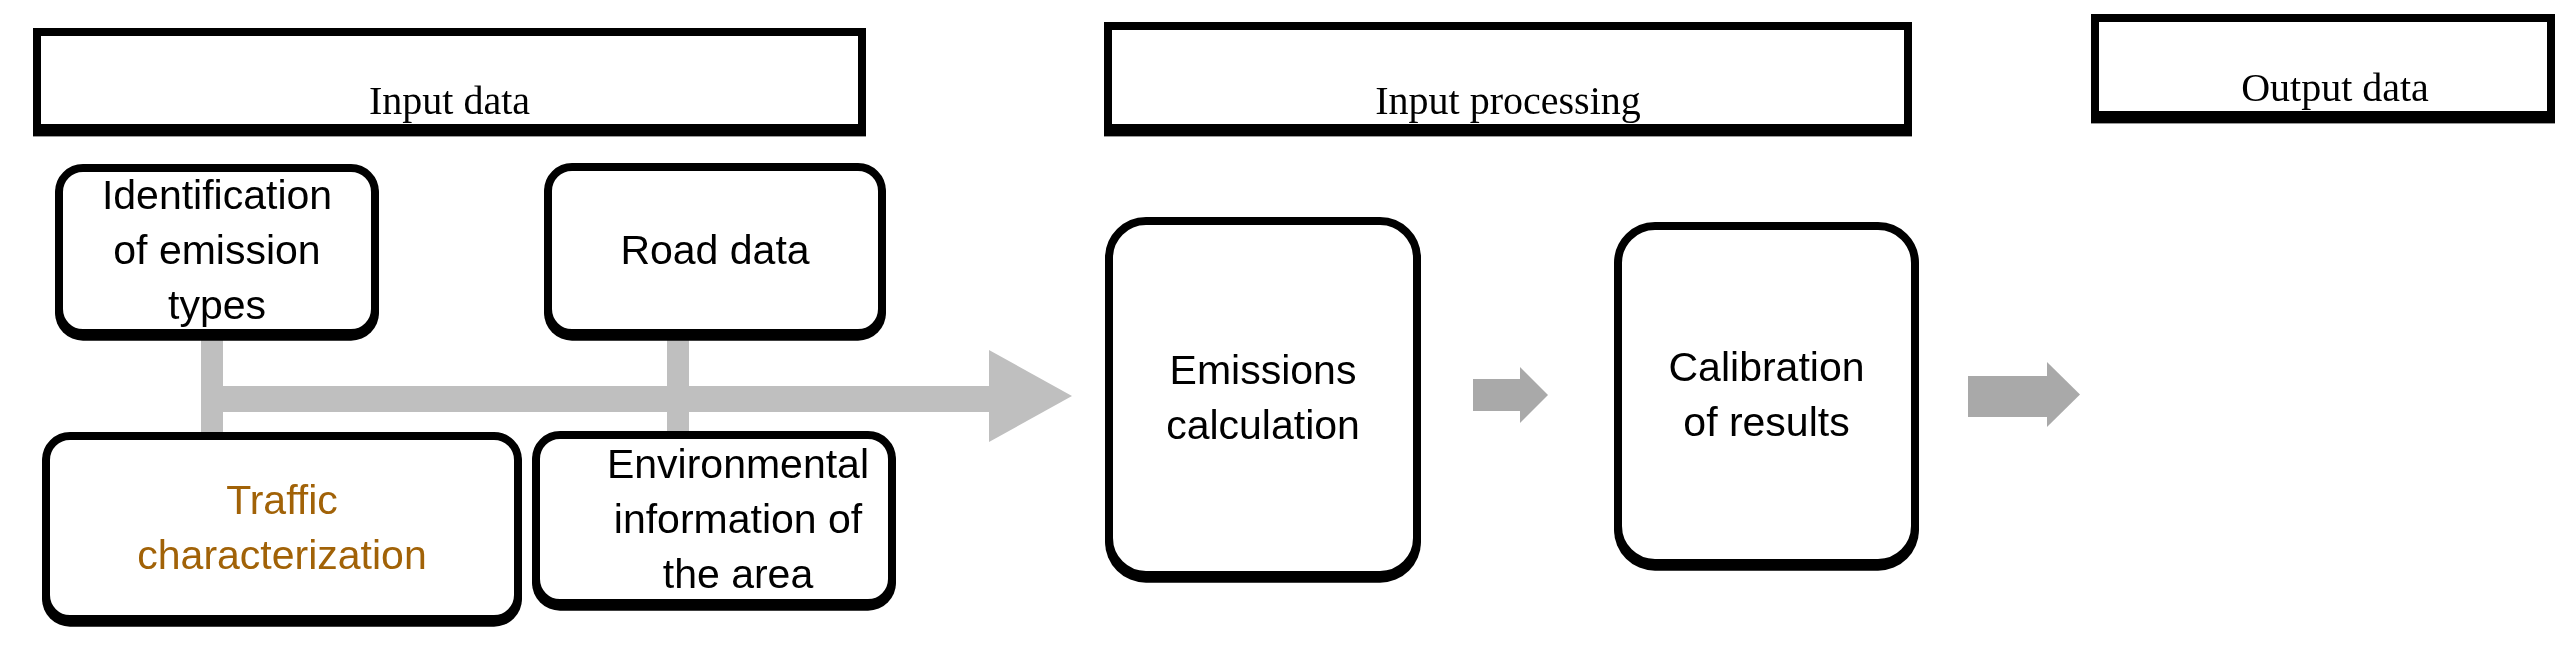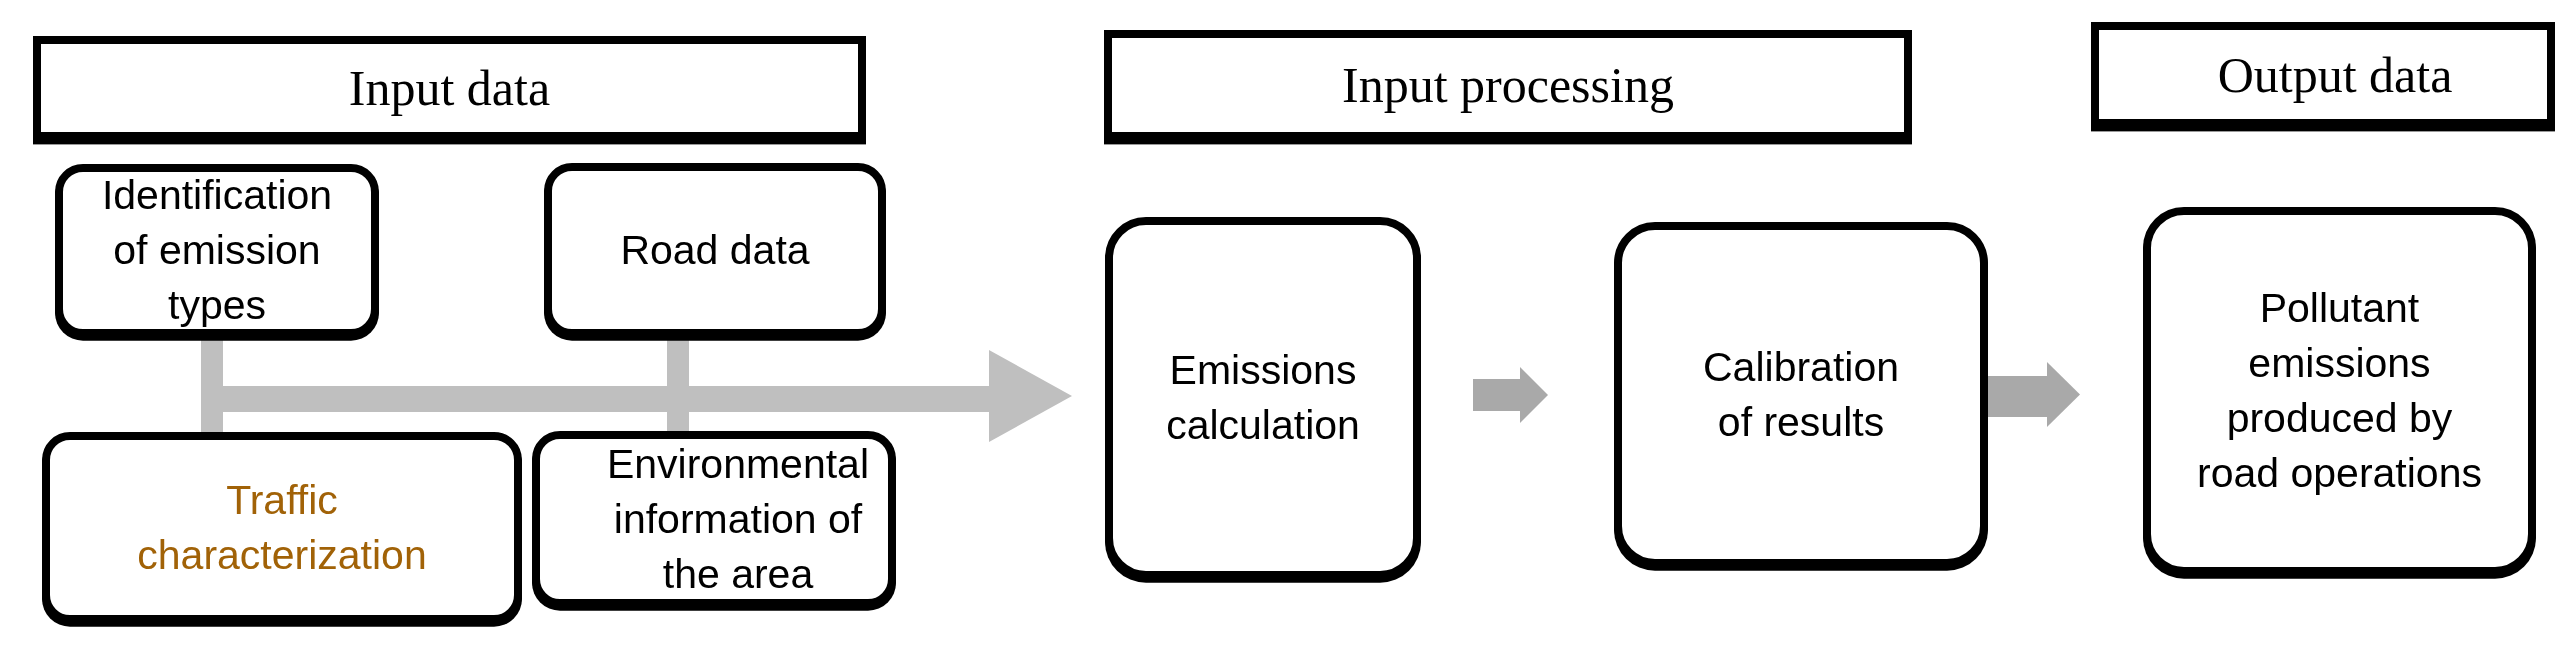--- a/index.html
+++ b/index.html
@@ -16,27 +16,26 @@
     overflow: hidden;
   }
   
   .header-box {
     position: absolute;
     box-sizing: border-box;
     background: #ffffff;
     border: 8.1px solid #000000;
     box-shadow: 0 4.4px 0 #000000;
     display: flex;
-    align-items: center;
+    align-items: flex-end;
     justify-content: center;
     font-family: "Liberation Serif", serif;
-    font-size: 50px;
+    font-size: 40px;
     color: #000000;
     white-space: nowrap;
-    margin-top: 8px;
   }
   
   .node-box {
     position: absolute;
     box-sizing: border-box;
     background: #ffffff;
     border: 8.1px solid #000000;
     box-shadow: 0 3.7px 0 #000000;
     display: flex;
     align-items: center;
@@ -83,21 +82,21 @@
   
   #hdr-input      { left: 33px;   top: 28px; width: 833px; height: 104px; }
   #hdr-processing { left: 1104px; top: 22px; width: 808px; height: 110px; }
   #hdr-output     { left: 2091px; top: 14px; width: 464px;  height: 105px; padding-left: 24px; }
 
   #box-identification { left: 55px;   top: 164px; width: 324px; height: 173px; }
   #box-road           { left: 544px;  top: 163px; width: 342px; height: 174px; }
   #box-traffic        { left: 42px;   top: 432px; width: 480px; height: 191px; }
   #box-environmental  { left: 532px;  top: 431px; width: 364px; height: 176px; }
   #box-emissions      { left: 1105px; top: 217px; width: 316px; height: 362px; }
-  #box-calibration    { left: 1614px; top: 222px; width: 374px; height: 345px; }
+  #box-calibration    { left: 1614px; top: 222px; width: 305px; height: 345px; }
   #box-pollutant      { left: 2143px; top: 207px; width: 393px; height: 368px; }
 </style>
 </head>
 <body>
 
 <div id="canvas" style="background: rgb(255, 255, 255);">
 
   <div class="connector-v gray" id="vline-1" style="background: rgb(191, 191, 191);"></div>
   <div class="connector-v gray" id="vline-2" style="background: rgb(191, 191, 191);"></div>
 
@@ -140,21 +139,15 @@
 
   <div class="node-box r-large" id="box-emissions" style="border-color: rgb(0, 0, 0); color: rgb(0, 0, 0);">
     <span>Emissions
 calculation</span>
   </div>
   <div class="node-box r-large" id="box-calibration" style="border-color: rgb(0, 0, 0); color: rgb(0, 0, 0);">
     <span>Calibration
 of results</span>
   </div>
 
-  <div class="node-box r-large" id="box-pollutant" style="border-color: rgb(0, 0, 0); color: rgb(0, 0, 0);">
-    <span>Pollutant
-emissions
-produced by
-road operations</span>
-  </div>
 
 </div>
 
 
 </body></html>

